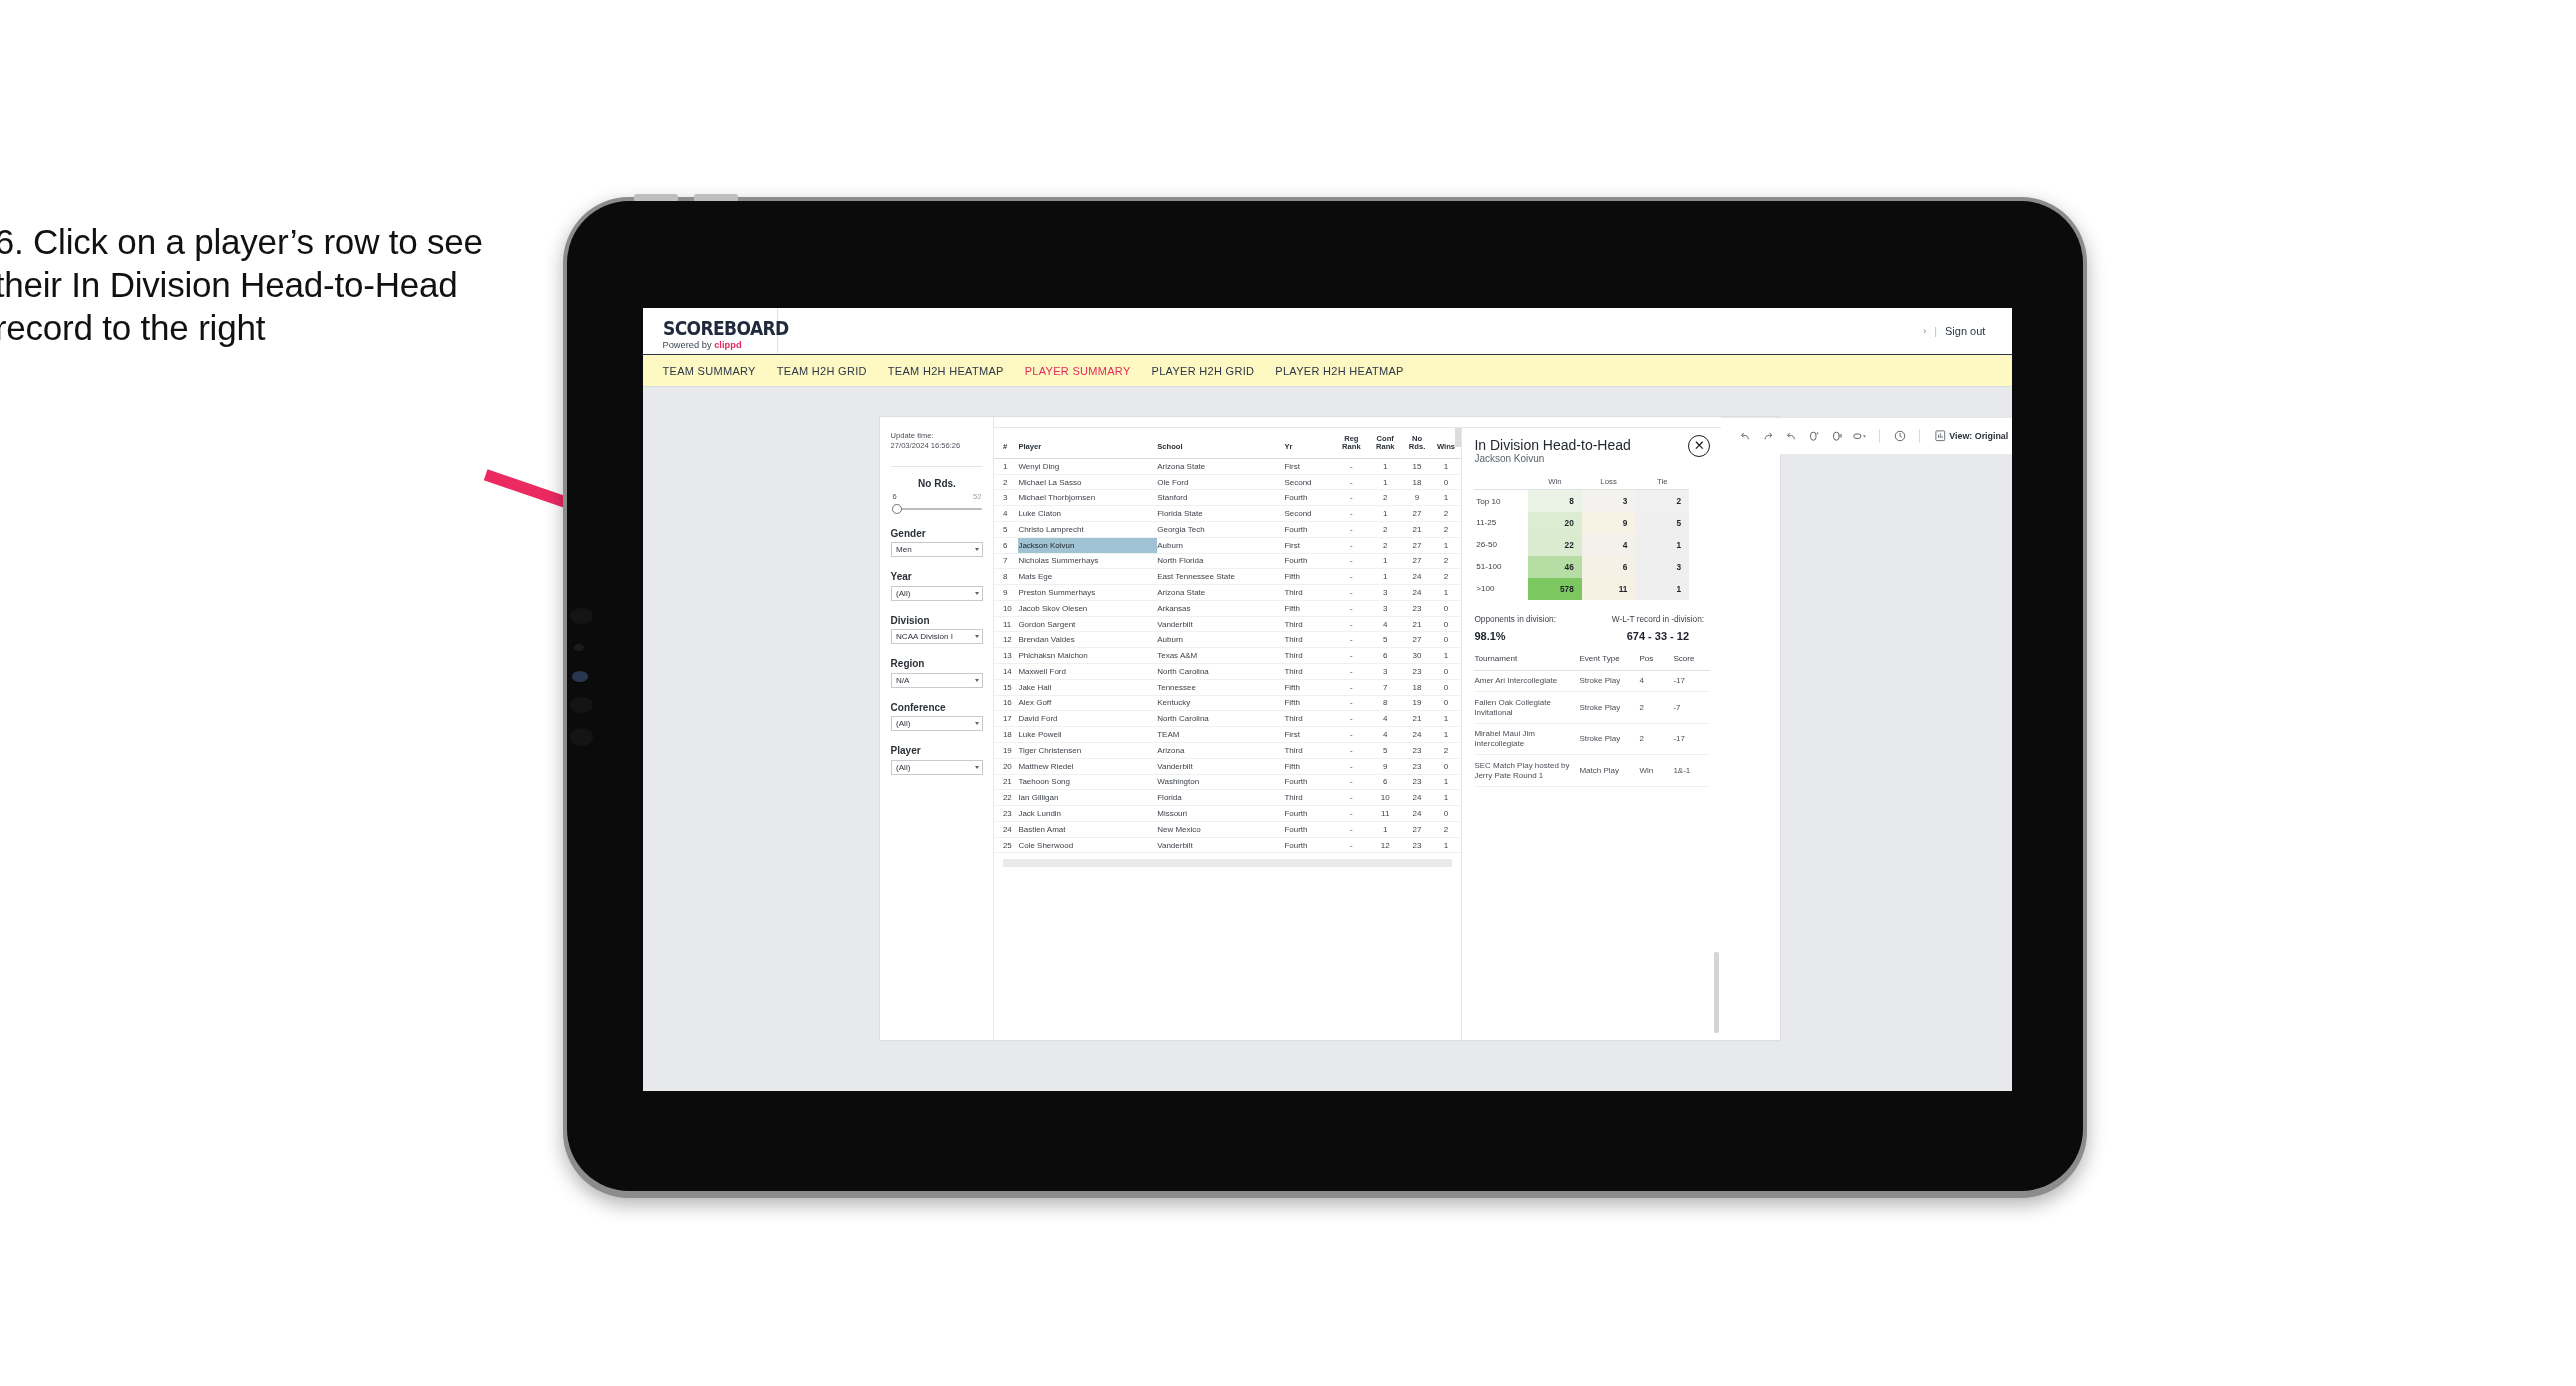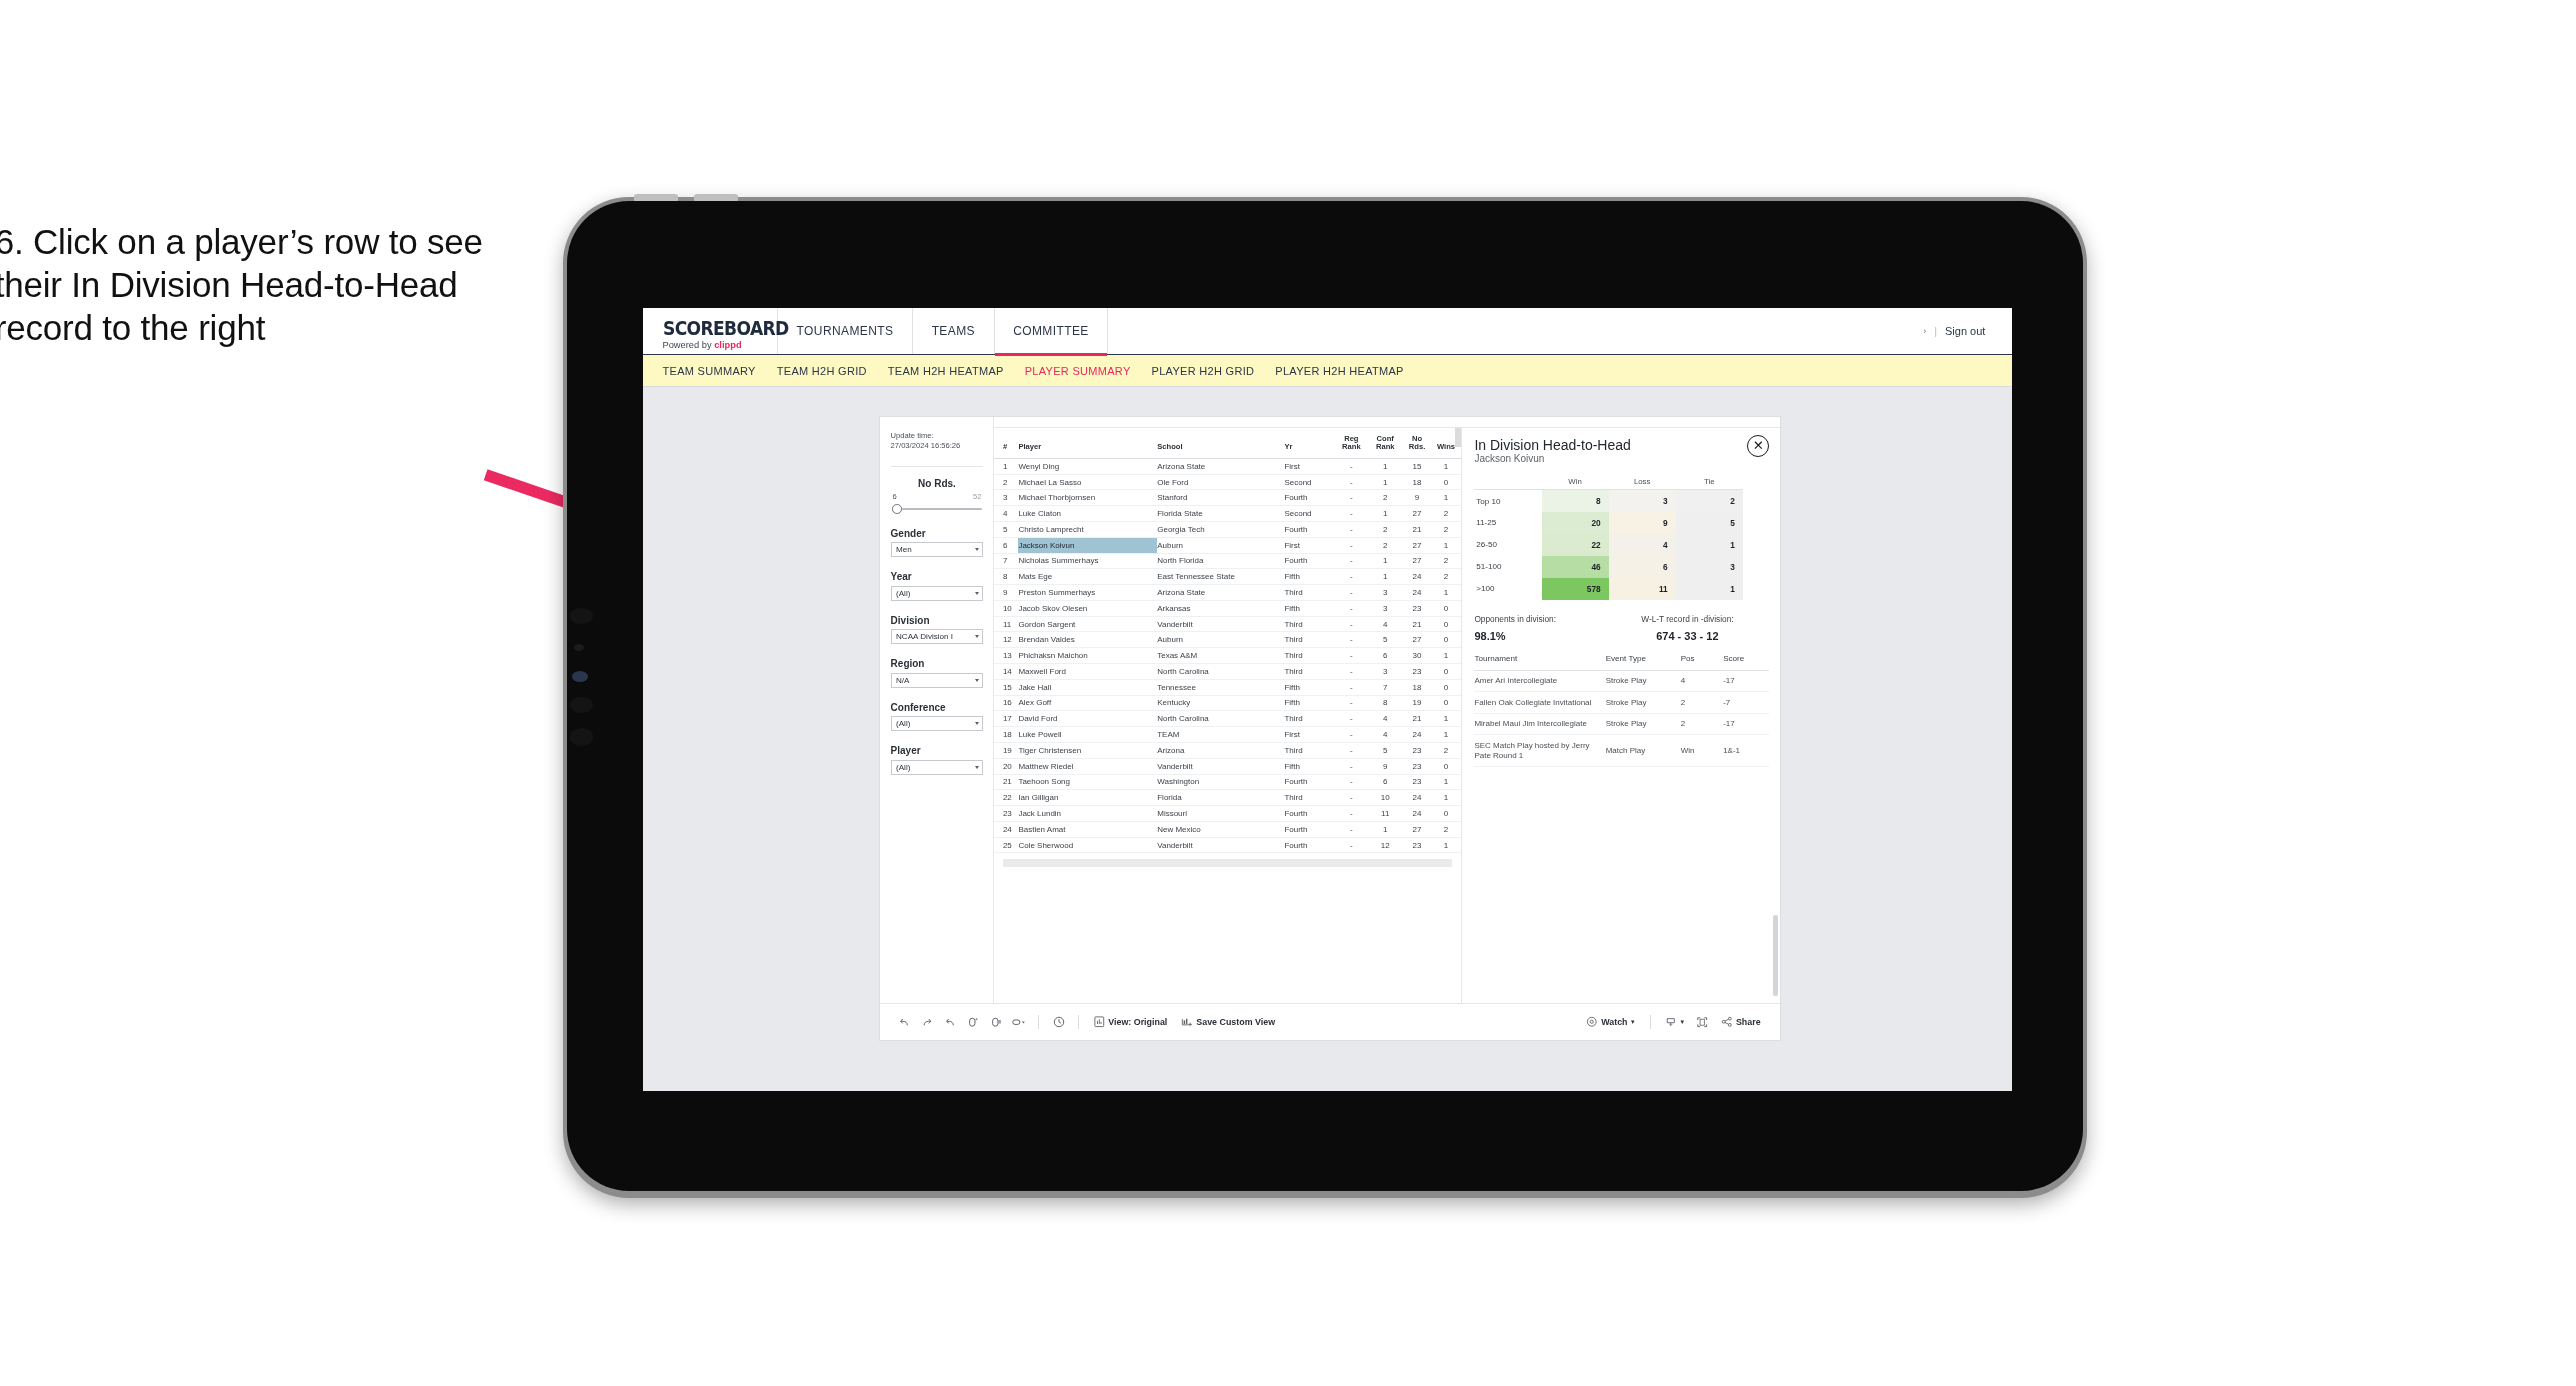--- a/index.html
+++ b/index.html
@@ -118,21 +118,21 @@
   .subtab { font-size: 11px; letter-spacing: 0.3px; color: #2b3648; }
   .subtab.active { color: #e8285c; }
 
   
   .viz-card {
     position: absolute;
     left: 236px; top: 108px;
     width: 902px; height: 625px;
     background: #ffffff;
     border: 0.9px solid #dcdee1;
-    display: flex; flex-direction: column;
+    display: flex; flex-direction: row;
   }
   .viz-body { flex: 1; display: flex; min-height: 0; }
 
   
   .filters {
     width: 114px; flex: none;
     border-right: 0.9px solid #e4e6e8;
     padding: 14px 9.7px 0 10.6px;
   }
   .upd-label { font-size: 7.6px; color: #4a4f57; line-height: 1.35; }
@@ -255,25 +255,20 @@
     <div class="side-btn sb5"></div>
   </div>
 
   <div class="screen">
 
     <div class="appbar">
       <div class="logo-box">
         <div class="logo-word">SCOREBOARD</div>
         <div class="logo-sub"><span>Powered by </span><span class="brand">clippd</span></div>
       </div>
-      <div class="navtabs">
-        <div class="navtab">TOURNAMENTS</div>
-        <div class="navtab">TEAMS</div>
-        <div class="navtab active">COMMITTEE</div>
-      </div>
       <div class="appbar-right">
         <span class="caret">›</span>
         <span class="sep">|</span>
         <span>Sign out</span>
       </div>
     </div>
 
     <div class="subnav">
       <div class="subtab">TEAM SUMMARY</div>
       <div class="subtab">TEAM H2H GRID</div>

